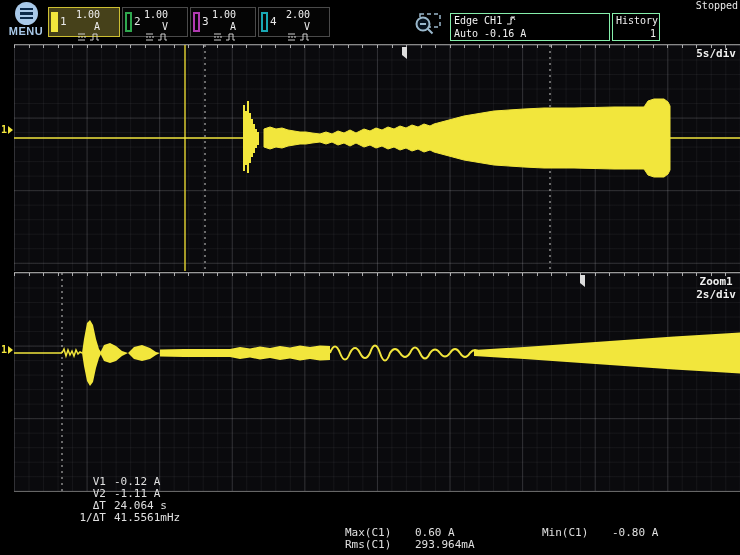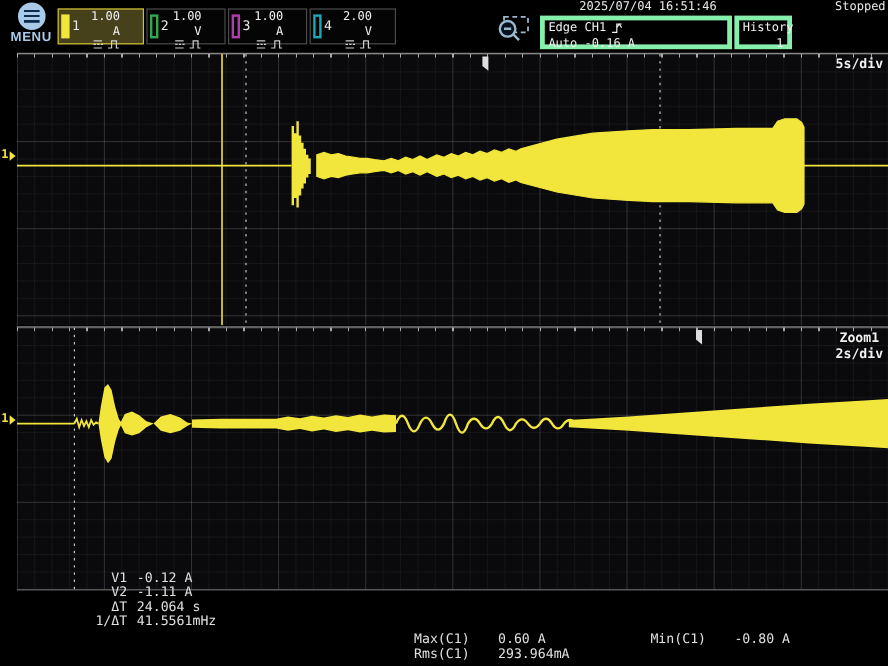--- a/index.html
+++ b/index.html
@@ -18,21 +18,21 @@
   .ch-box.sel{background:#46411a;border-color:#cdbf32;}
   .ch-bar{width:7px;height:20px;margin:4px 2px 0 2px;box-sizing:border-box;}
   .bar1{background:#f2e63c;}
   .bar2{border:2px solid #2fa84f;}
   .bar3{border:2px solid #b13ab1;}
   .bar4{border:2px solid #19a8b4;}
   .ch-num{font-size:11px;color:#e8e8e8;margin-top:7px;}
   .ch-right{flex:1;text-align:right;padding-right:19px;}
   .ch-val{font-size:10px;line-height:12px;color:#f0f0f0;margin-top:1px;}
   .ch-icons{display:flex;justify-content:flex-end;gap:3px;margin-top:0px;}
-  .box{position:absolute;border:4px solid #86efac;box-sizing:border-box;font-size:10px;line-height:13px;
+  .box{position:absolute;border:1px solid #86efac;box-sizing:border-box;font-size:10px;line-height:13px;
     padding:0 3px;color:#f0f0f0;background:#000;}
   #datetime{position:absolute;left:440px;top:0px;width:200px;text-align:center;font-size:10px;}
   #status{position:absolute;right:2px;top:0px;font-size:10px;text-align:right;}
   #trig-line1{display:flex;align-items:center;gap:4px;}
   .r{text-align:right;}
   
   .win{position:absolute;left:14px;width:726px;background:#0a0a0d;
     background-image:
       linear-gradient(rgba(210,210,220,0.15) 1px, transparent 1px),
       linear-gradient(90deg, rgba(210,210,220,0.15) 1px, transparent 1px),
@@ -138,21 +138,20 @@
     </div>
 
     <div style="position:absolute;left:412px;top:11px;">
       <svg width="32" height="26">
         <rect x="8" y="3" width="20" height="13" fill="none" stroke="#9ab8cc" stroke-width="1.5" stroke-dasharray="4,3"></rect>
         <circle cx="11" cy="13" r="6.5" fill="#06111c" stroke="#9ab8cc" stroke-width="2"></circle>
         <path d="M8,13 h6 M15.5,17.5 l5,5" stroke="#9ab8cc" stroke-width="2"></path>
       </svg>
     </div>
 
-    <div id="datetime">2025/07/04 16:51:46</div>
     <div id="status">Stopped</div>
 
     <div class="box" style="left:450px;top:13px;width:160px;height:28px;">
       <div id="trig-line1">
         <span>Edge CH1</span>
         <svg width="11" height="11">
           <path d="M1,9 h4 v-7 h4 M5,5 l2,-3 2,3" stroke="#f0f0f0" stroke-width="1" fill="none"></path>
         </svg>
       </div>
       <div>Auto -0.16 A</div>

